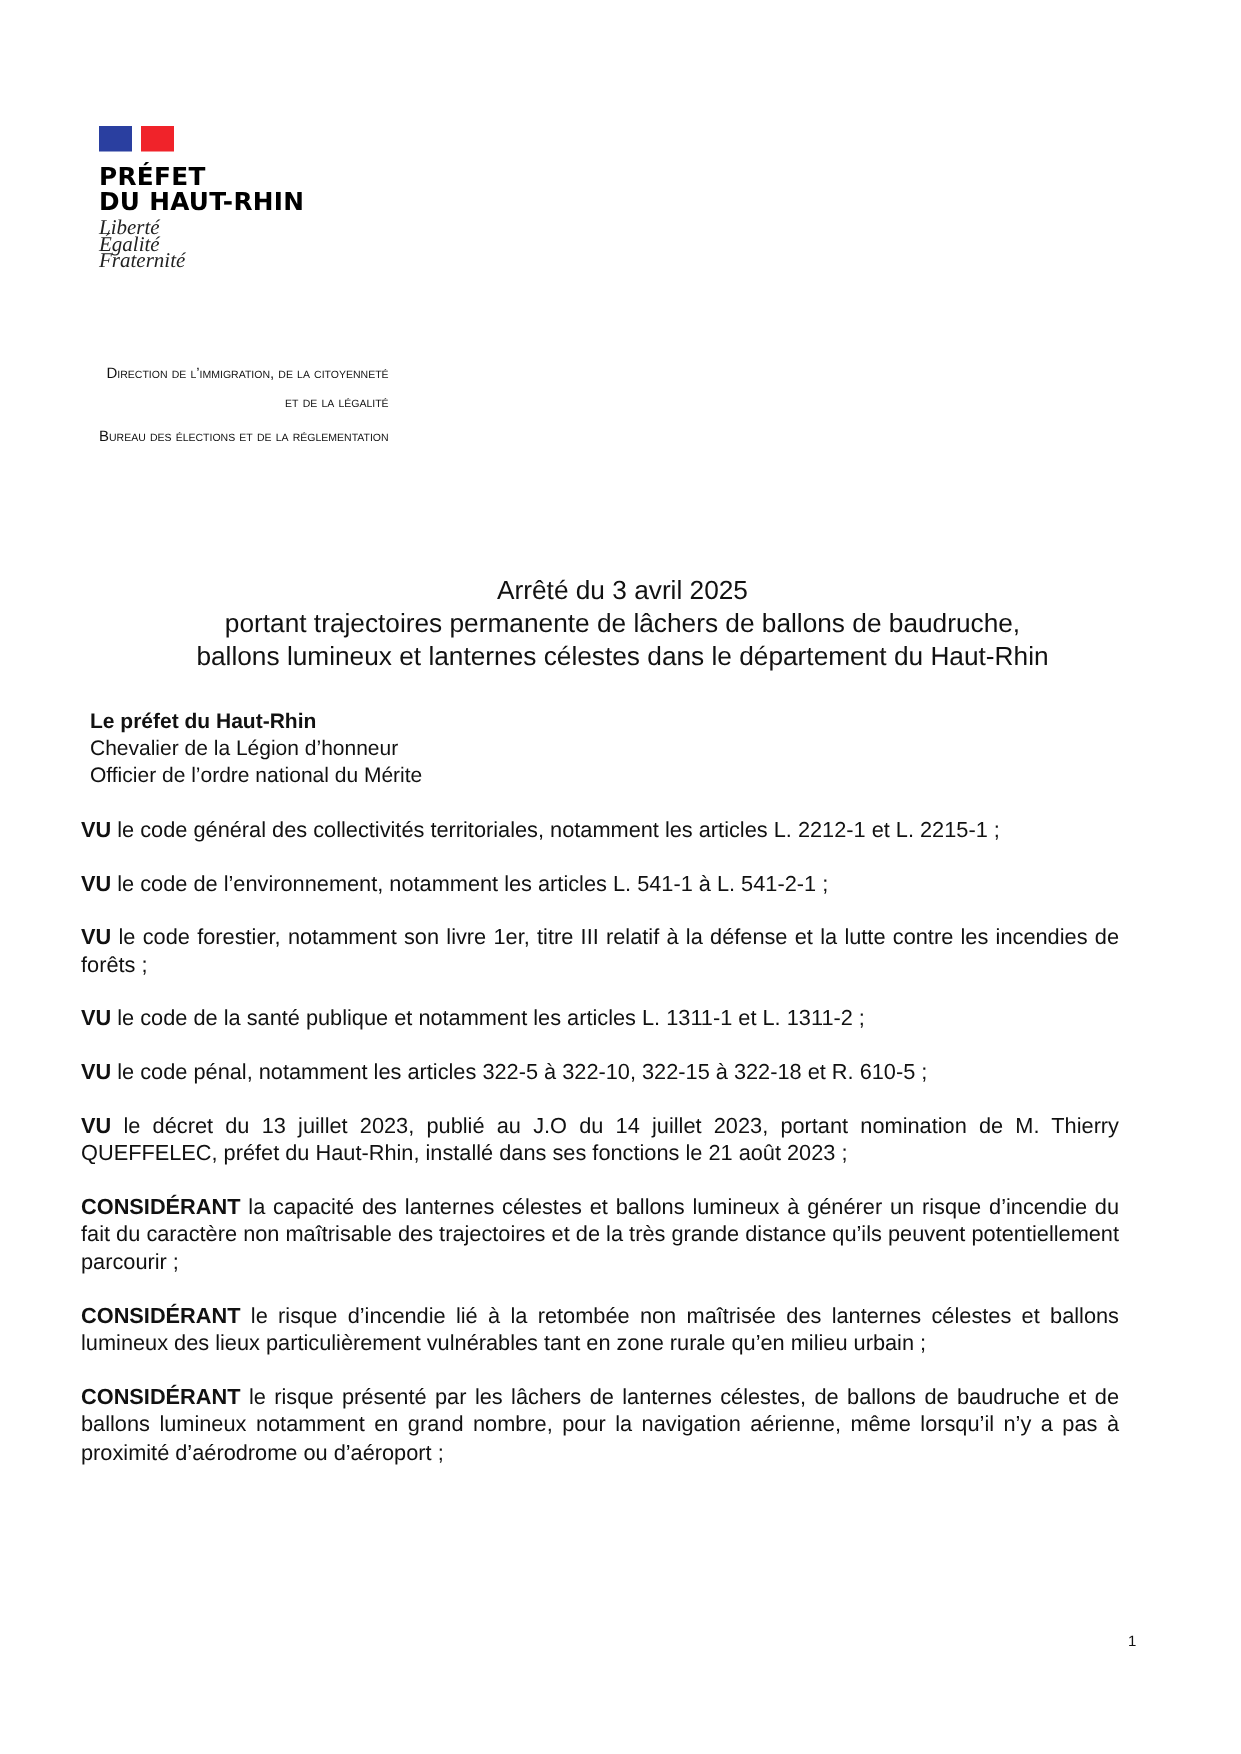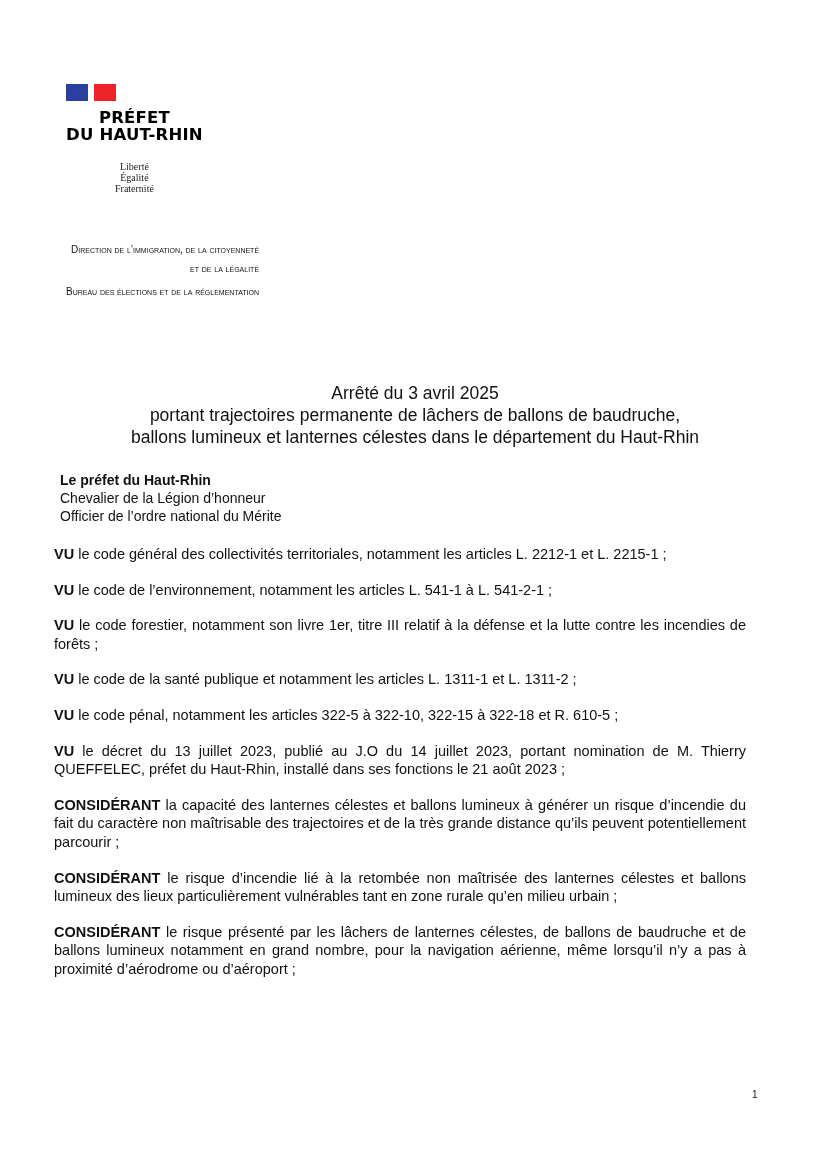--- a/index.html
+++ b/index.html
@@ -1,26 +1,26 @@
 <!DOCTYPE html>
 <html><head>
   <meta charset="utf-8">
   <style>
     html, body { margin: 0; padding: 0; background: #ffffff; }
     body { width: 827px; height: 1169px; position: relative; overflow: hidden;
            font-family: "Liberation Sans", sans-serif; color: #111; }
-    .logo { position: absolute; left: 66px; top: 84px; text-align: center; }
+    .logo { position: absolute; left: 66px; top: 84px; }
     .flag { display: flex; width: 50px; height: 17px; }
     .flag .b { width: 22px; background: #2a3fa0; }
     .flag .w { width: 6px; background: #fff; }
     .flag .r { width: 22px; background: #f0232a; }
     .logo-title { font-family: "DejaVu Sans", sans-serif; font-weight: bold; font-size: 16.5px;
                   line-height: 17px; margin-top: 8px; letter-spacing: 0.2px; color: #000; }
-    .motto { font-family: "Liberation Serif", serif; font-size: 10px;
-             line-height: 11px; margin-top: 18px; color: #222; }
+    .motto { font-family: "Liberation Serif", serif; font-style: italic; font-size: 14px;
+             line-height: 11px; margin-top: 4px; color: #222; }
     .services { position: absolute; left: 66px; top: 240px; font-size: 10px;
                 font-variant: small-caps; color: #111; }
     .services .line { line-height: 19px; text-align: right; }
     .services .gap { height: 4px; }
     .title { position: absolute; left: 60px; width: 710px; top: 382px; text-align: center;
              font-weight: normal; font-size: 17.5px; line-height: 22px; }
     .prefect { position: absolute; left: 60px; width: 710px; top: 471px; 
                font-size: 14px; line-height: 18px; }
     .prefect .bold { font-weight: bold; }
     .body { position: absolute; left: 54px; width: 692px; top: 545px;

